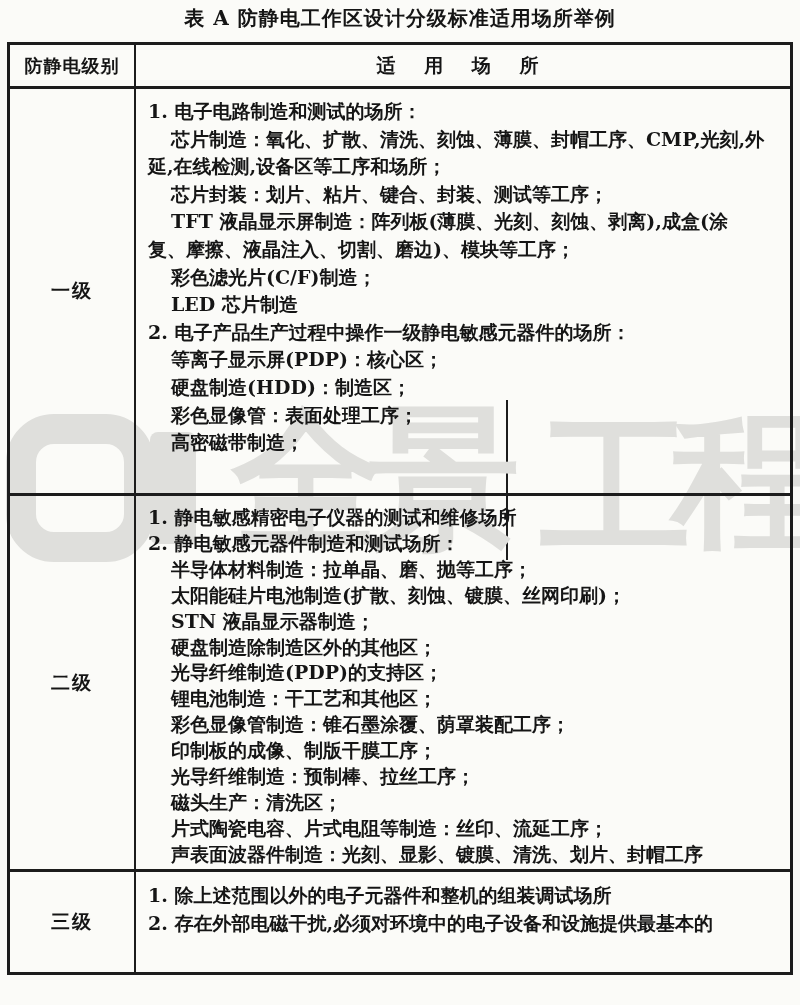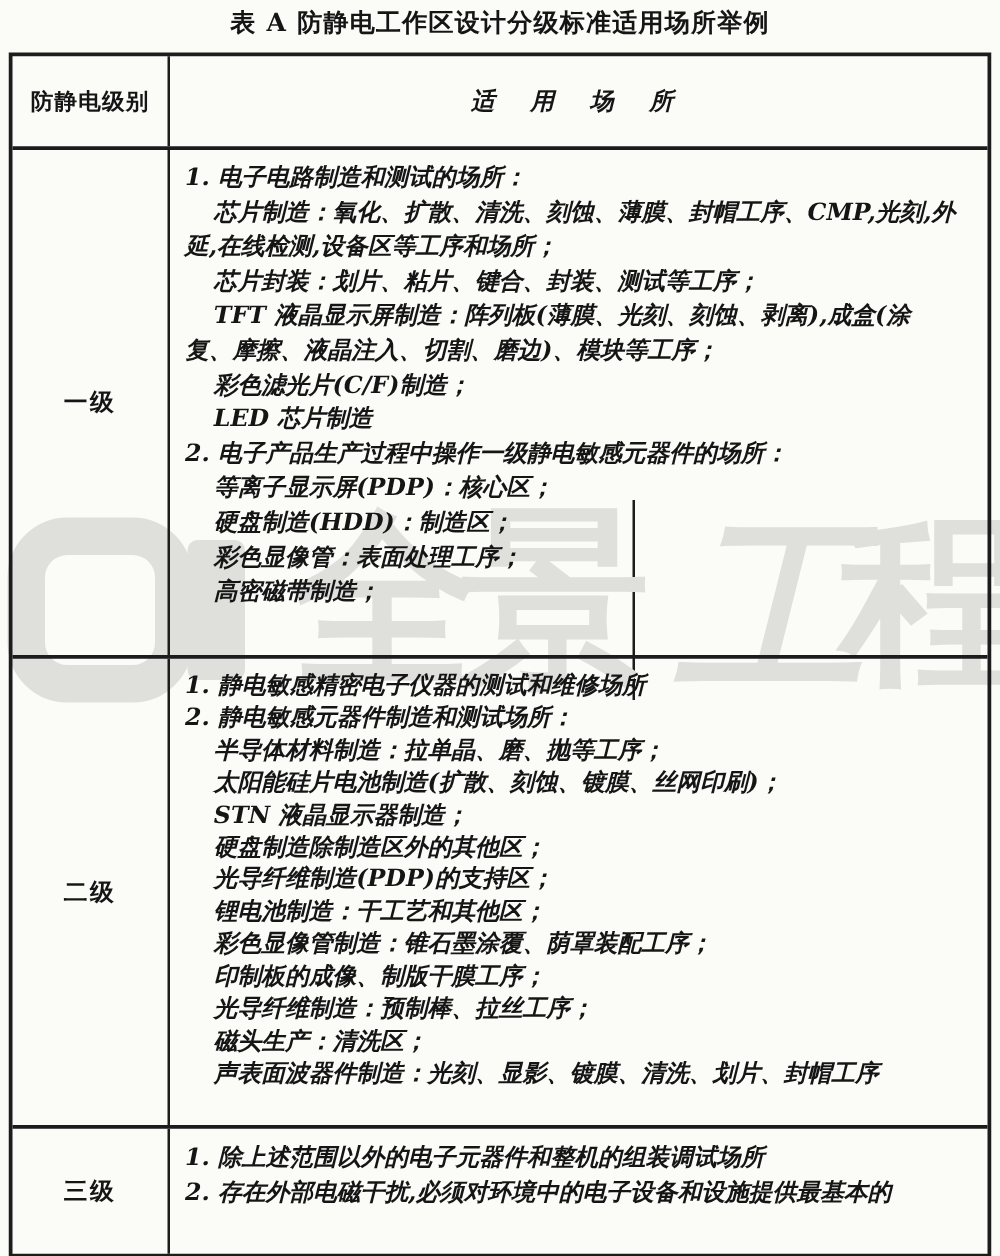--- a/index.html
+++ b/index.html
@@ -51,22 +51,22 @@
     background:transparent;
   }
   .row{display:flex;box-sizing:border-box;}
   .row + .row{border-top:3px solid #1c1c1c;}
   .c1{
     flex:0 0 126px;width:126px;
     border-right:2px solid #1c1c1c;
     display:flex;align-items:center;justify-content:center;
     box-sizing:border-box;
   }
-  .c2{flex:1;box-sizing:border-box;padding:9px 10px 0 12px;overflow:hidden;font-style:italic;}
-  .hrow{height:72px;}
+  .c2{flex:1;box-sizing:border-box;padding:9px 10px 0 12px;overflow:hidden;}
+  .hrow{height:41px;}
   .hrow .c2{display:flex;align-items:center;justify-content:center;padding:0;}
   .hc1-label{font-size:18px;font-weight:bold;letter-spacing:1px;}
   .hc2-label{font-size:19px;font-weight:bold;letter-spacing:11px;}
   .r1{height:407px;}
   .r2{height:376px;}
   .r3{height:103px;}
   .level-label{font-size:19px;font-weight:bold;letter-spacing:2px;}
   .line{
     font-size:19px;font-weight:600;white-space:nowrap;
   }
@@ -133,20 +133,21 @@
           <div class="line ind1">半导体材料制造：拉单晶、磨、抛等工序；</div>
           <div class="line ind1">太阳能硅片电池制造(扩散、刻蚀、镀膜、丝网印刷)；</div>
           <div class="line ind1">STN 液晶显示器制造；</div>
           <div class="line ind1">硬盘制造除制造区外的其他区；</div>
           <div class="line ind1">光导纤维制造(PDP)的支持区；</div>
           <div class="line ind1">锂电池制造：干工艺和其他区；</div>
           <div class="line ind1">彩色显像管制造：锥石墨涂覆、荫罩装配工序；</div>
           <div class="line ind1">印制板的成像、制版干膜工序；</div>
           <div class="line ind1">光导纤维制造：预制棒、拉丝工序；</div>
           <div class="line ind1">磁头生产：清洗区；</div>
+          <div class="line ind1">片式陶瓷电容、片式电阻等制造：丝印、流延工序；</div>
           <div class="line ind1">声表面波器件制造：光刻、显影、镀膜、清洗、划片、封帽工序</div>
         </div>
     </div>
 
     <div class="row r3">
       <div class="c1">
         <span class="level-label">三级</span>
       </div>
       <div class="c2">
           <div class="line ind0">1. 除上述范围以外的电子元器件和整机的组装调试场所</div>

